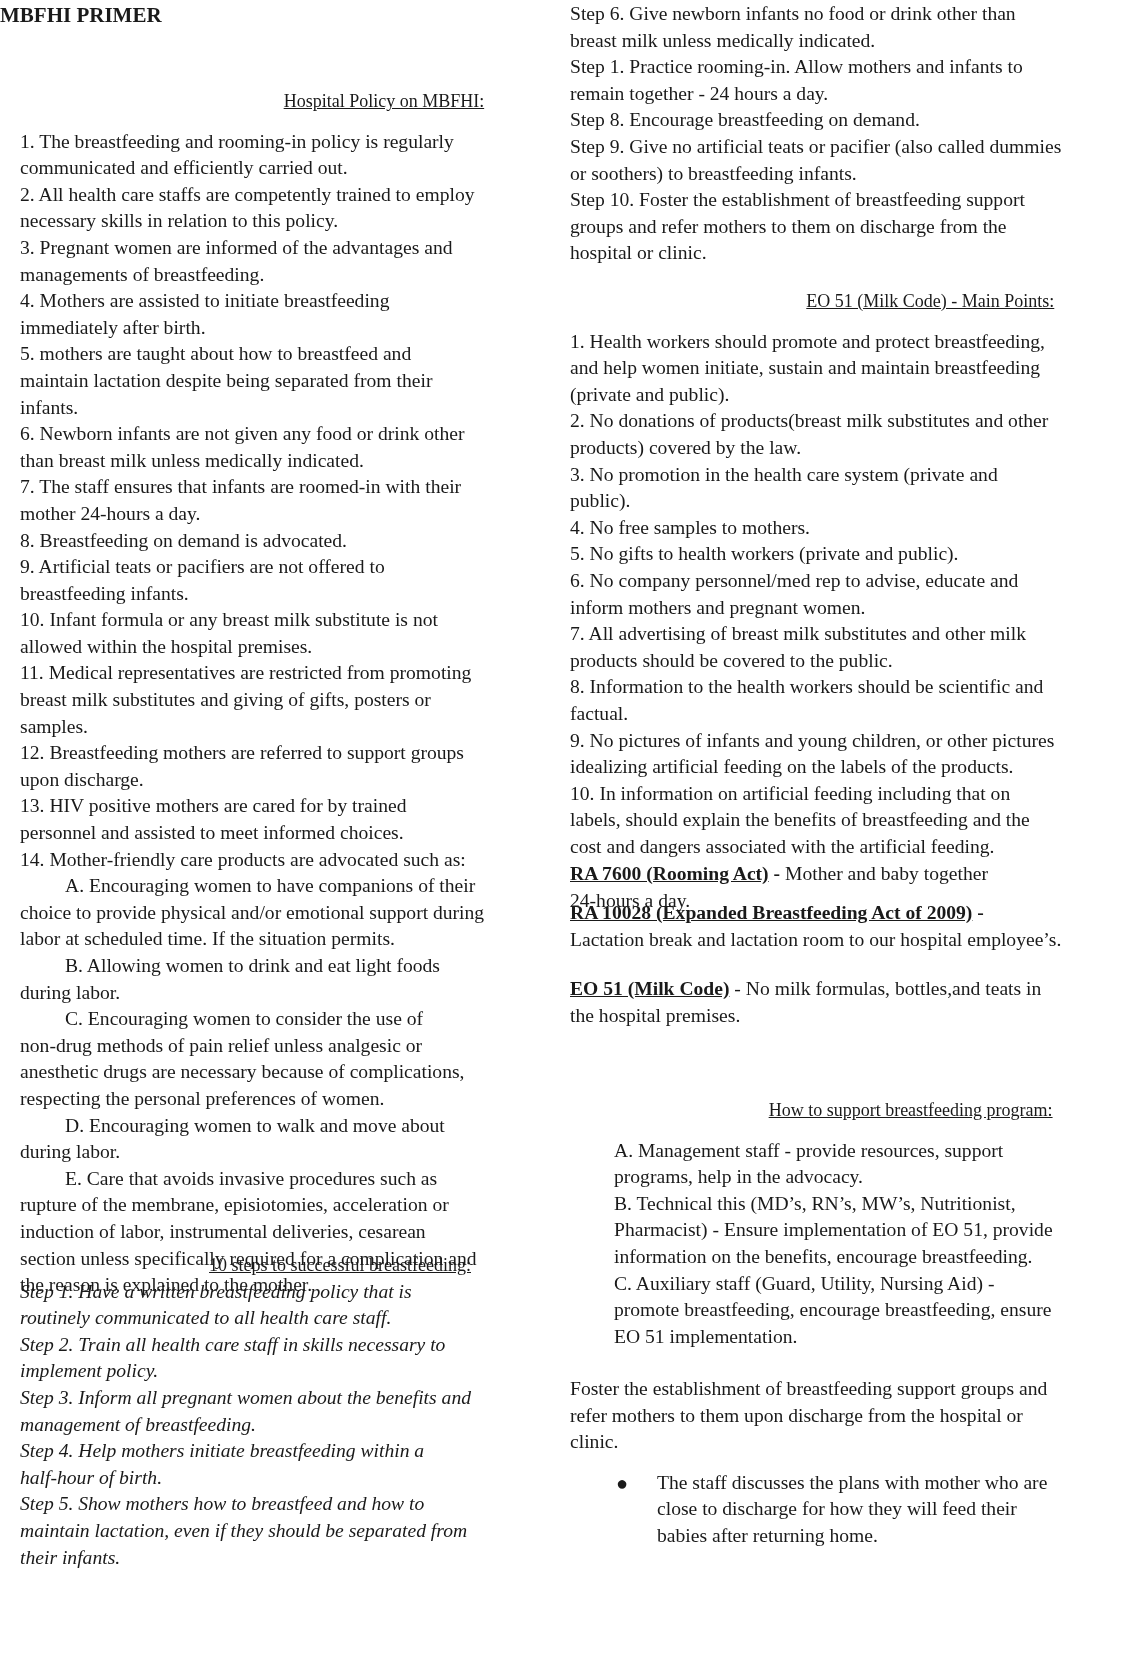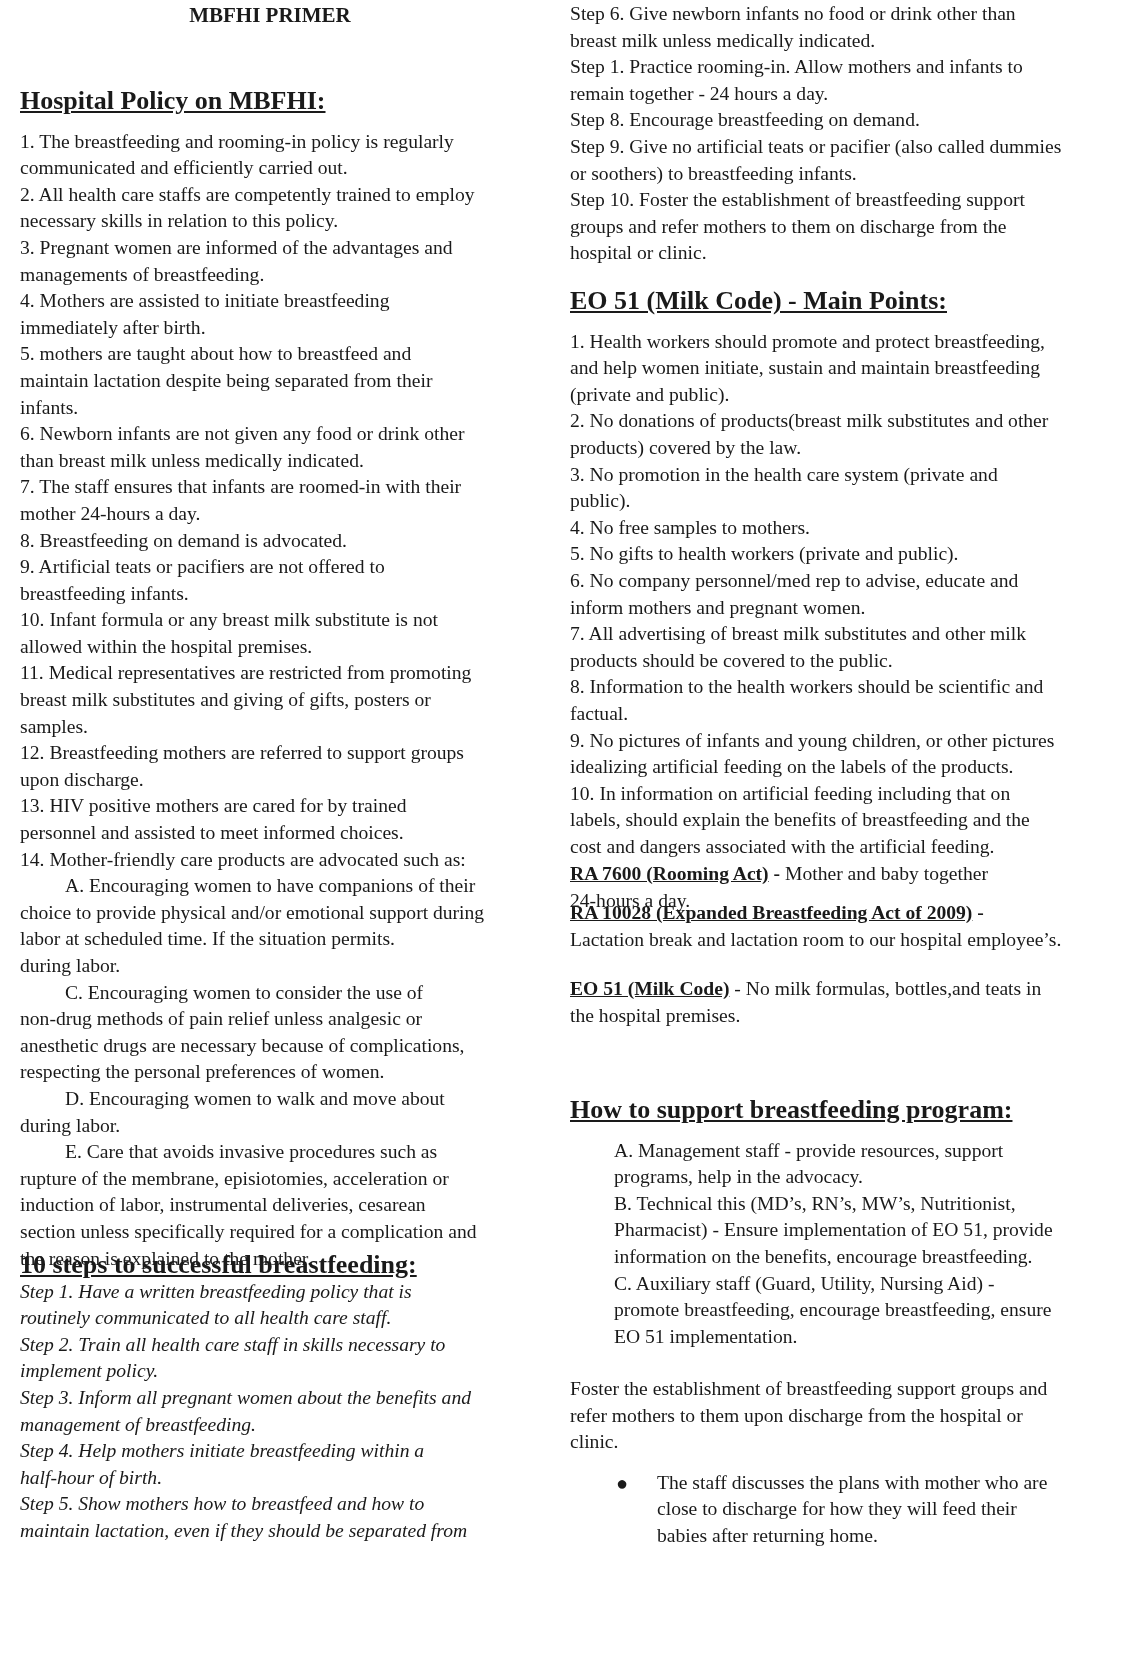--- a/index.html
+++ b/index.html
@@ -6,24 +6,24 @@
   body {
     width: 1127px; height: 1664px; position: relative; overflow: hidden;
     font-family: "Liberation Serif", "DejaVu Serif", serif;
     color: #1a1a1a;
   }
   .col { position: absolute; top: 0; }
   .col-left { left: 20px; width: 515px; }
   .col-right { left: 570px; width: 545px; }
   .line { font-size: 19.6px; line-height: 26.6px; white-space: nowrap; }
   .title {
-    position: absolute; left: 0; width: 540px; top: 2px; text-align: center;
+    position: absolute; left: 0; width: 540px; top: 2px; text-align: left;
     font-weight: bold; font-size: 21px; line-height: 26px;
   }
-  .heading { font-weight: bold; text-decoration: underline; font-size: 26px; line-height: 26.6px; white-space: nowrap; }
+  .heading { font-weight: normal; text-decoration: underline; font-size: 18px; line-height: 26.6px; white-space: nowrap; text-align: right; }
   .ind1 { padding-left: 45px; }
   .bold-ul { font-weight: bold; text-decoration: underline; }
   .bold { font-weight: bold; }
   .bullet-row { position: relative; }
   .bullet { position: absolute; left: 46px; top: 0; font-size: 20px; line-height: 26.6px; }
   .bullet-text { padding-left: 87px; }
 </style>
 </head>
 <body>
 
@@ -90,20 +90,21 @@
           <div class="line">14.  Mother-friendly care products are advocated such as:</div>
         </div>
       </div>
     <div id="policy-subitems">
         <div>
           <div class="line ind1">A.  Encouraging women to have companions of their</div>
           <div class="line">choice to provide physical and/or emotional support during</div>
           <div class="line">labor at scheduled time. If the situation permits.</div>
         </div>
         <div>
+          <div class="line ind1">B.  Allowing women to drink and eat light foods</div>
           <div class="line">during labor.</div>
         </div>
         <div>
           <div class="line ind1">C.  Encouraging women to consider the use of</div>
           <div class="line">non-drug methods of pain relief unless analgesic or</div>
           <div class="line">anesthetic drugs are necessary because of complications,</div>
           <div class="line">respecting the personal preferences of women.</div>
         </div>
         <div>
           <div class="line ind1">D.  Encouraging women to walk and move about</div>
@@ -125,20 +126,21 @@
         <div class="line">Step 1. Have a written breastfeeding policy that is</div>
         <div class="line">routinely communicated to all health care staff.</div>
         <div class="line">Step 2. Train all health care staff in skills necessary to</div>
         <div class="line">implement policy.</div>
         <div class="line">Step 3. Inform all pregnant women about the benefits and</div>
         <div class="line">management of breastfeeding.</div>
         <div class="line">Step 4. Help mothers initiate breastfeeding within a</div>
         <div class="line">half-hour of birth.</div>
         <div class="line">Step 5. Show mothers how to breastfeed and how to</div>
         <div class="line">maintain lactation, even if they should be separated from</div>
+        <div class="line">their infants.</div>
       </div>
   </div>
 </div>
 
 <div class="col col-right">
   <div id="steps-right" style="position:absolute; top:1px; left:0;">
       <div class="line">Step 6. Give newborn infants no food or drink other than</div>
       <div class="line">breast milk unless medically indicated.</div>
       <div class="line">Step 1. Practice rooming-in. Allow mothers and infants to</div>
       <div class="line">remain together - 24 hours a day.</div>

